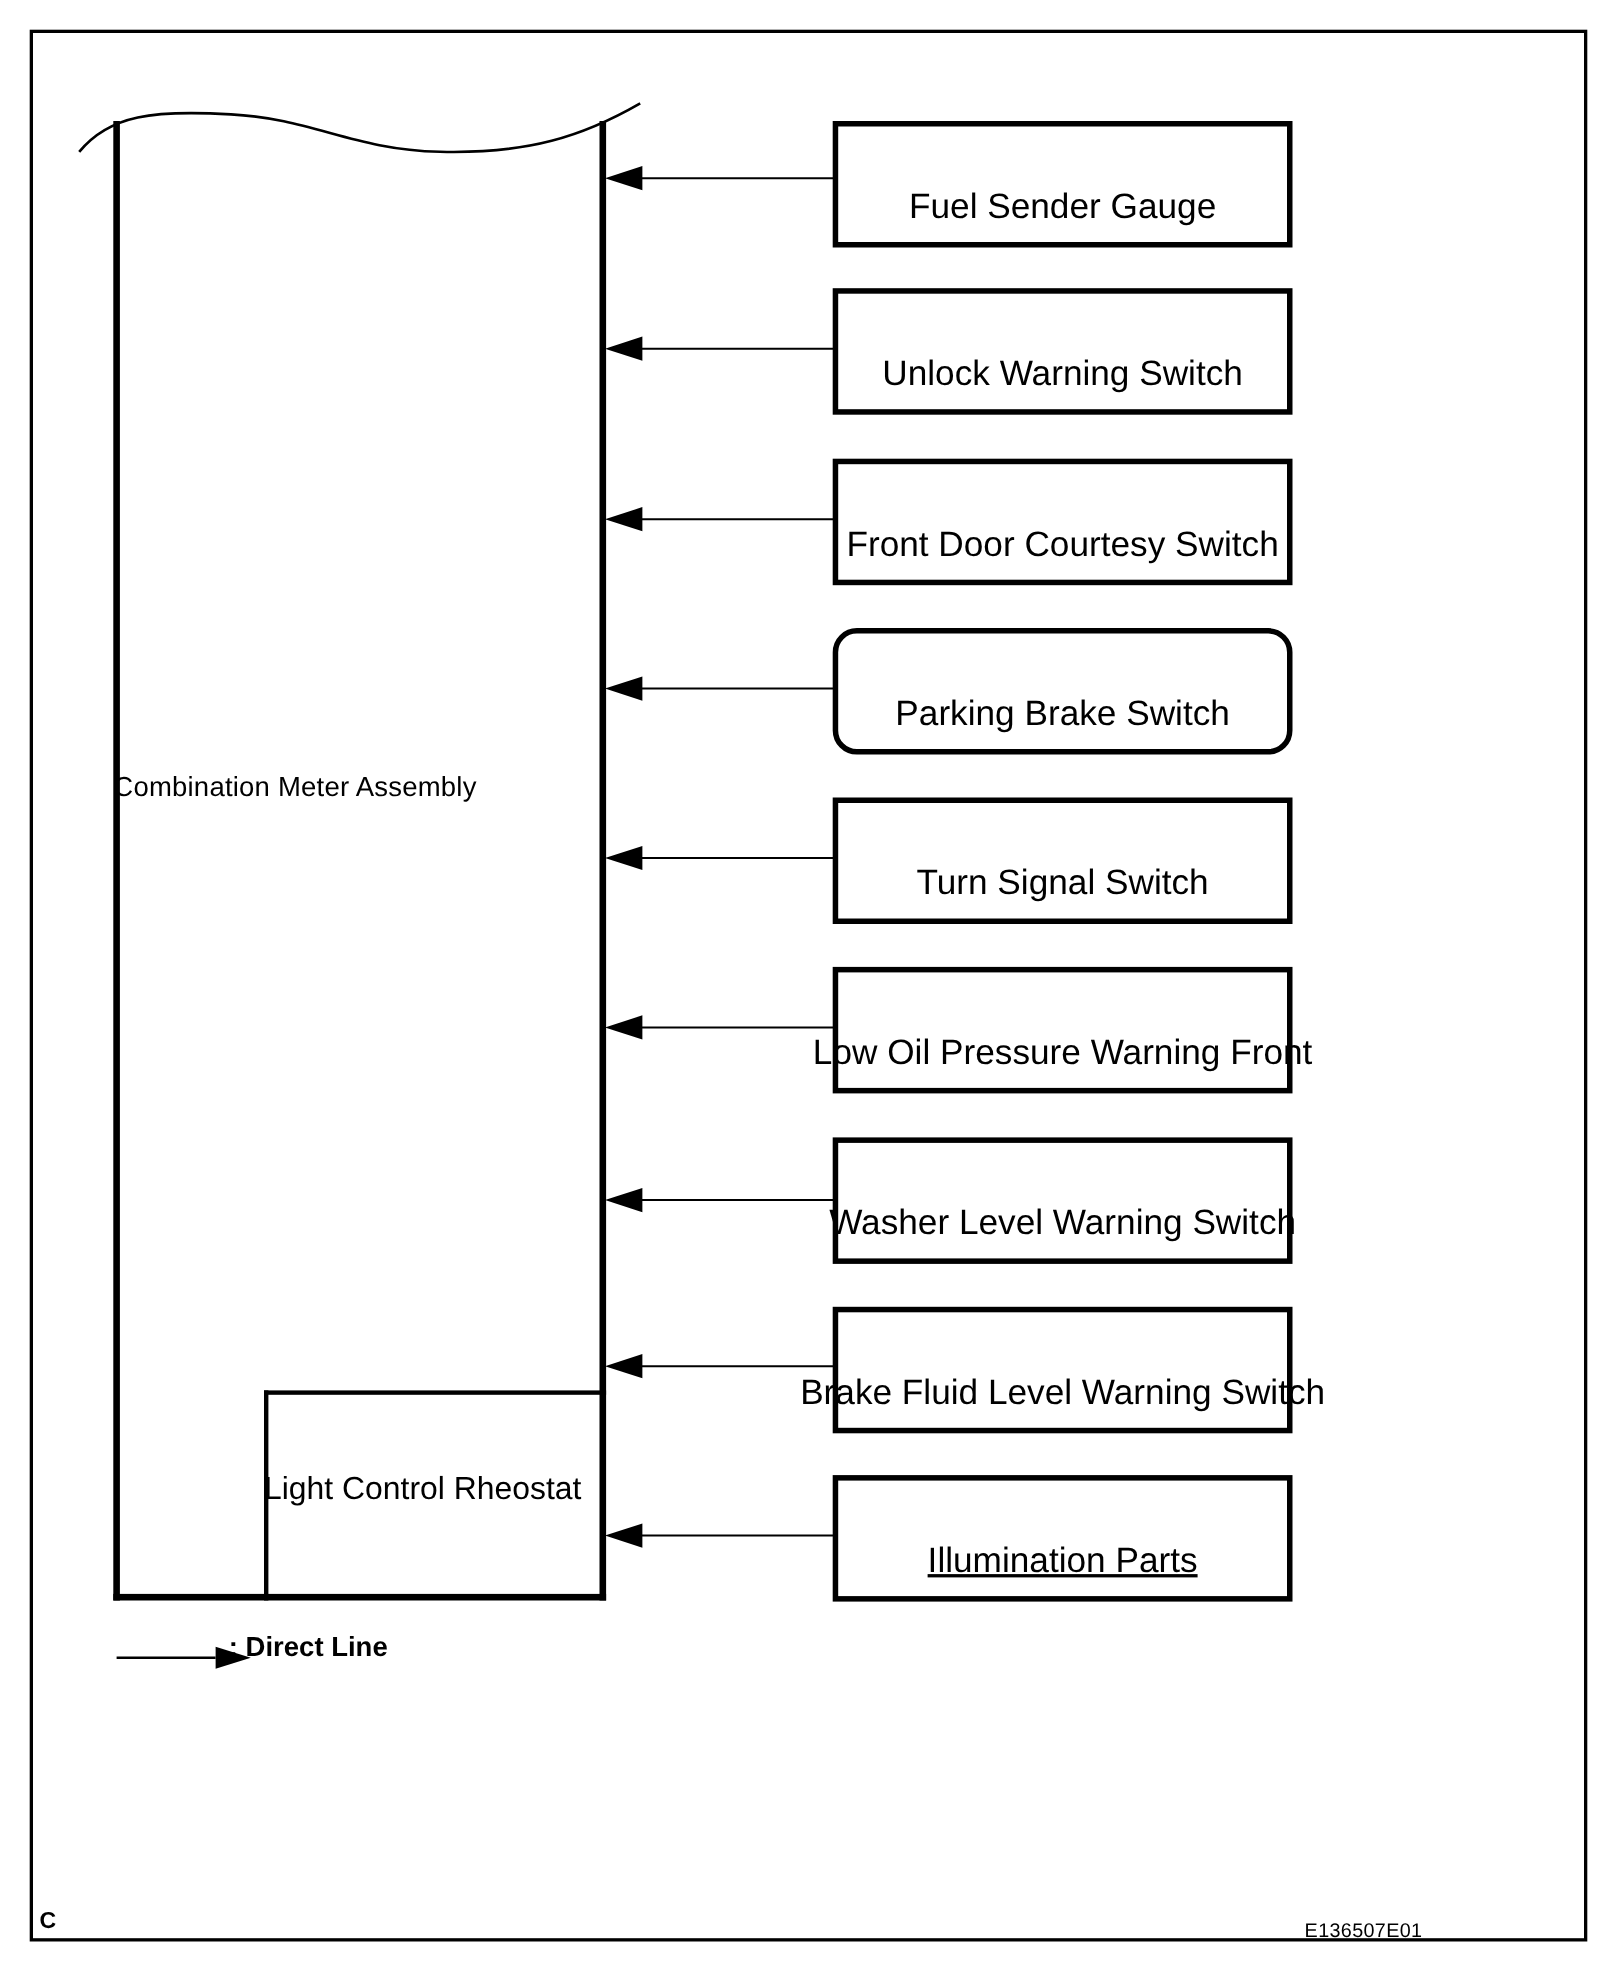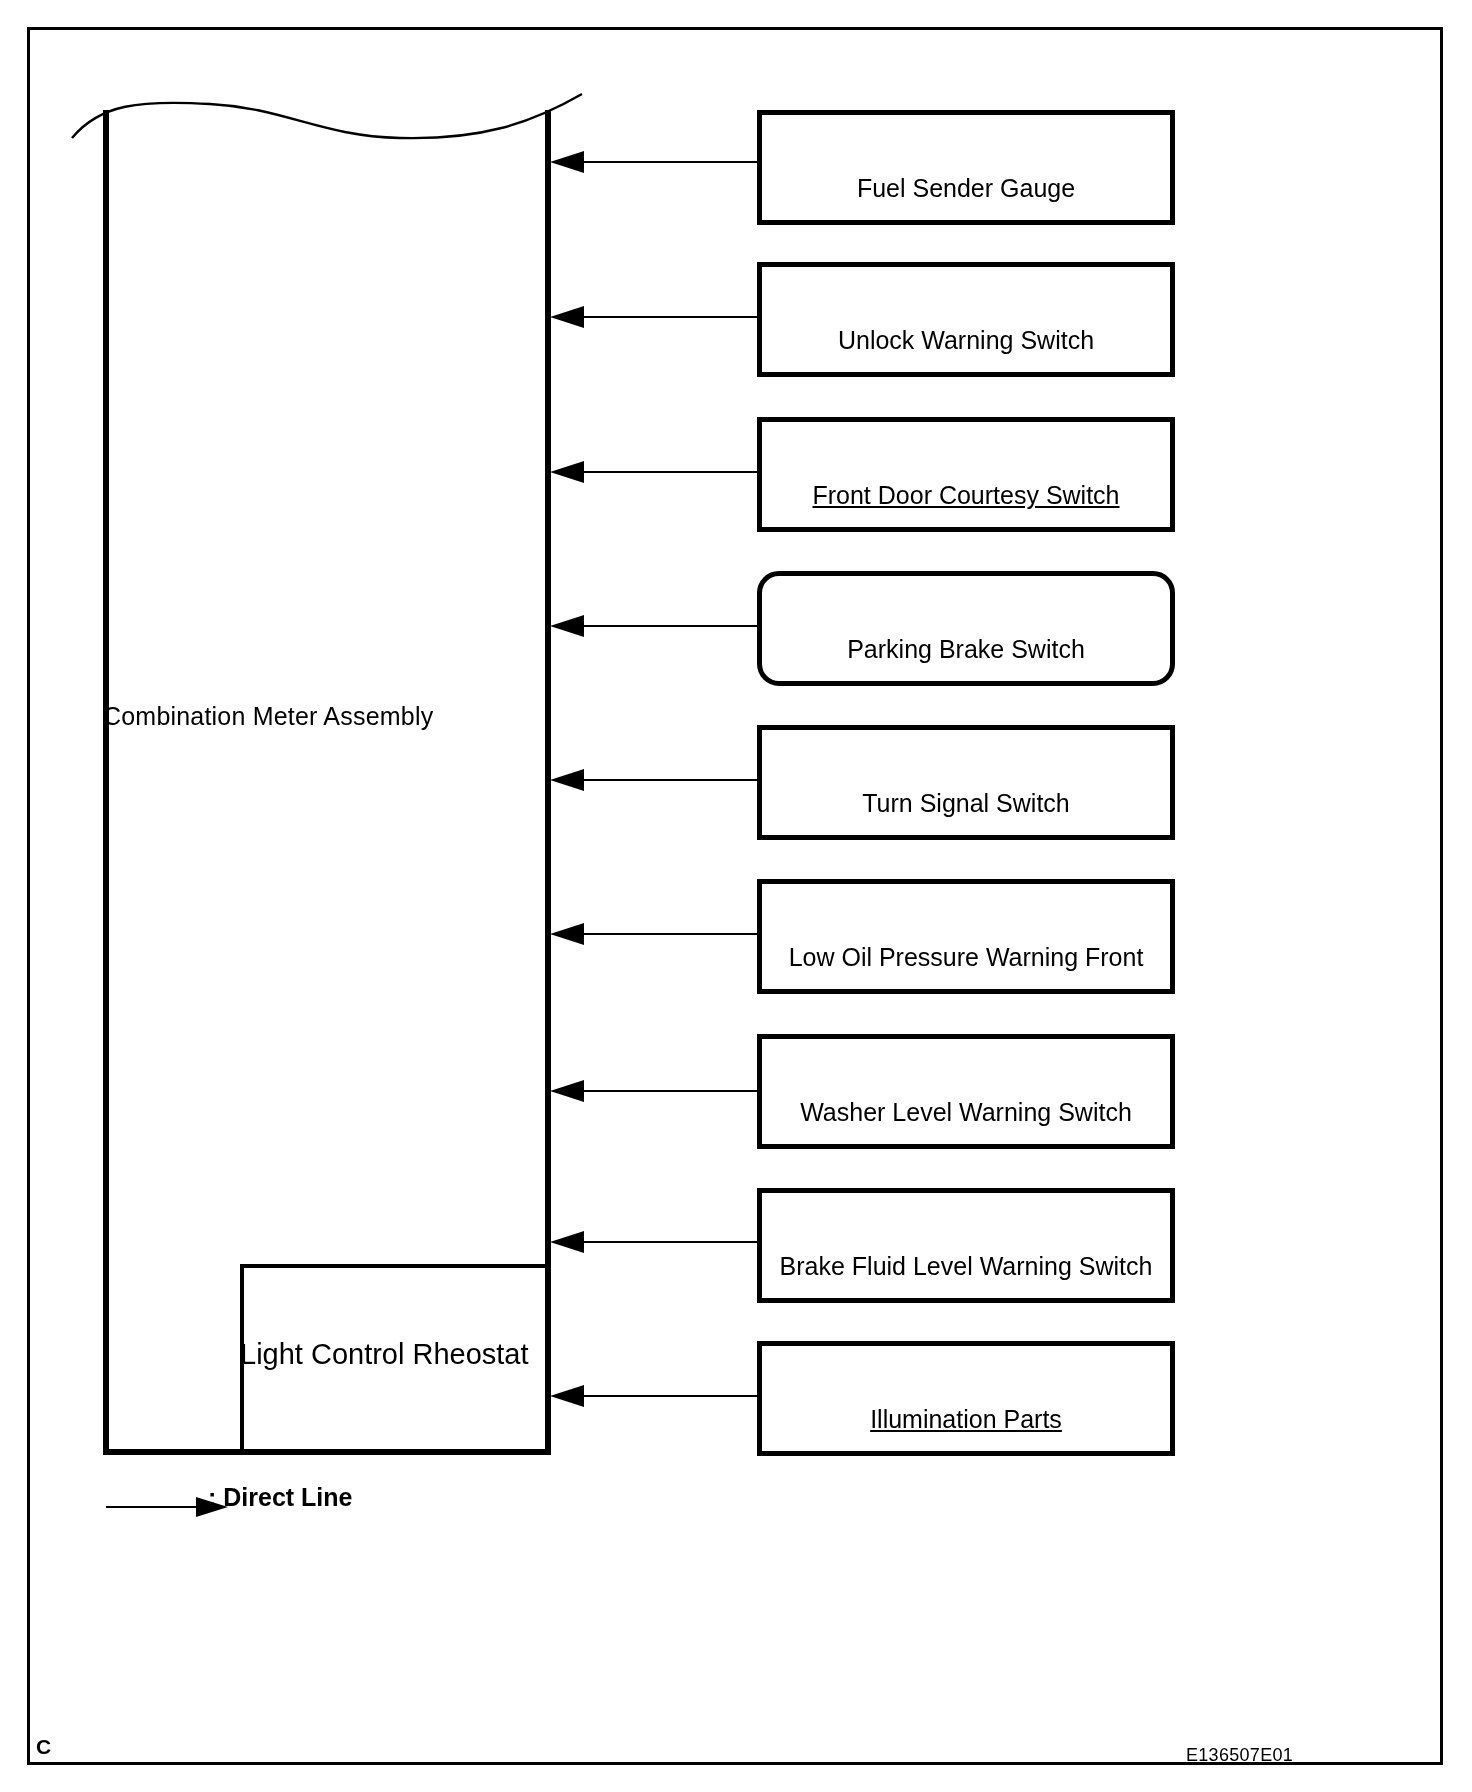--- a/index.html
+++ b/index.html
@@ -90,21 +90,21 @@
     left: 757px;
     width: 418px;
     height: 115px;
     border: 5px solid #000;
     box-sizing: border-box;
     display: flex;
     align-items: center;
     justify-content: center;
   }
   .comp-label {
-    font-size: 25px;
+    font-size: 32px;
     line-height: 1.2;
     text-align: right;
     white-space: nowrap;
     padding: 0 6px;
     margin-top: 40px;
   }
   
   .connector {
     position: absolute;
     left: 548px;
@@ -170,21 +170,21 @@
         <line x1="32" y1="12" x2="212" y2="12" stroke="#000" stroke-width="1.8"></line>
         <polygon points="2,12 36,1 36,23" fill="#000"></polygon>
       </svg>
       <div class="comp-box" style="top: 262px;">
         <div class="comp-label">Unlock Warning Switch</div>
       </div>
       <svg class="connector" viewBox="0 0 212 24" style="top: 305px;">
         <line x1="32" y1="12" x2="212" y2="12" stroke="#000" stroke-width="1.8"></line>
         <polygon points="2,12 36,1 36,23" fill="#000"></polygon>
       </svg>
-      <div class="comp-box" style="top: 417px; text-decoration: underline;">
+      <div class="comp-box" style="top: 417px;">
         <div class="comp-label">Front Door Courtesy Switch</div>
       </div>
       <svg class="connector" viewBox="0 0 212 24" style="top: 460px;">
         <line x1="32" y1="12" x2="212" y2="12" stroke="#000" stroke-width="1.8"></line>
         <polygon points="2,12 36,1 36,23" fill="#000"></polygon>
       </svg>
       <div class="comp-box" style="top: 571px; border-radius: 22px;">
         <div class="comp-label">Parking Brake Switch</div>
       </div>
       <svg class="connector" viewBox="0 0 212 24" style="top: 614px;">

